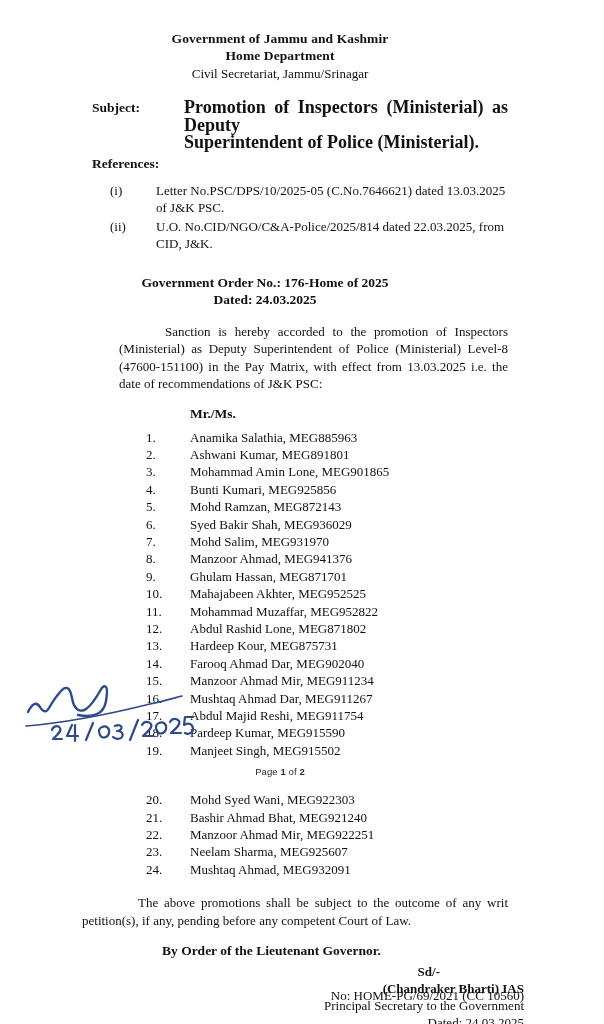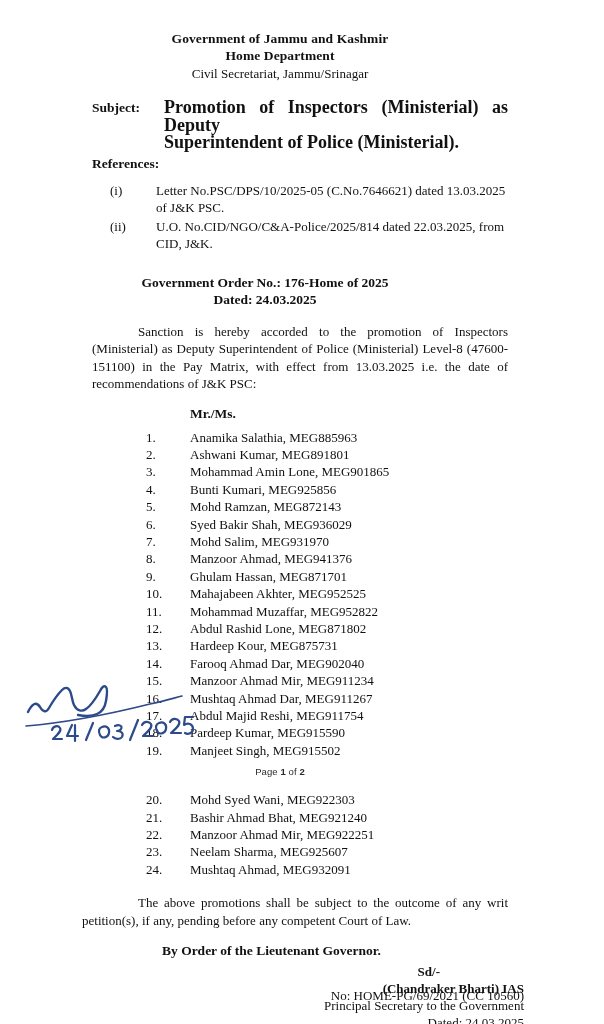--- a/index.html
+++ b/index.html
@@ -42,20 +42,21 @@
     line-height: 18px;
     margin-top: 1px;
   }
 
   
   .subject-row {
     display: flex;
     margin: 16px 0 0 0;
     padding: 0 52px 0 92px;
     align-items: flex-start;
+    gap: 20px;
   }
   .subject-label {
     font-weight: bold;
     font-size: 13.5px;
     line-height: 17.5px;
     flex: 0 0 72px;
   }
   .subject-text {
     font-weight: bold;
     font-size: 18px;
@@ -113,21 +114,21 @@
   }
   .order-no, .order-date {
     font-weight: bold;
     font-size: 13.5px;
     line-height: 17.5px;
   }
 
   
   .sanction {
     margin-top: 14px;
-    padding: 0 52px 0 92px;
+    padding: 0 52px 0 119px;
     font-size: 13px;
     line-height: 17.5px;
     text-align: justify;
     text-indent: 46px;
   }
 
   
   .mrms {
     font-weight: bold;
     font-size: 13.5px;

